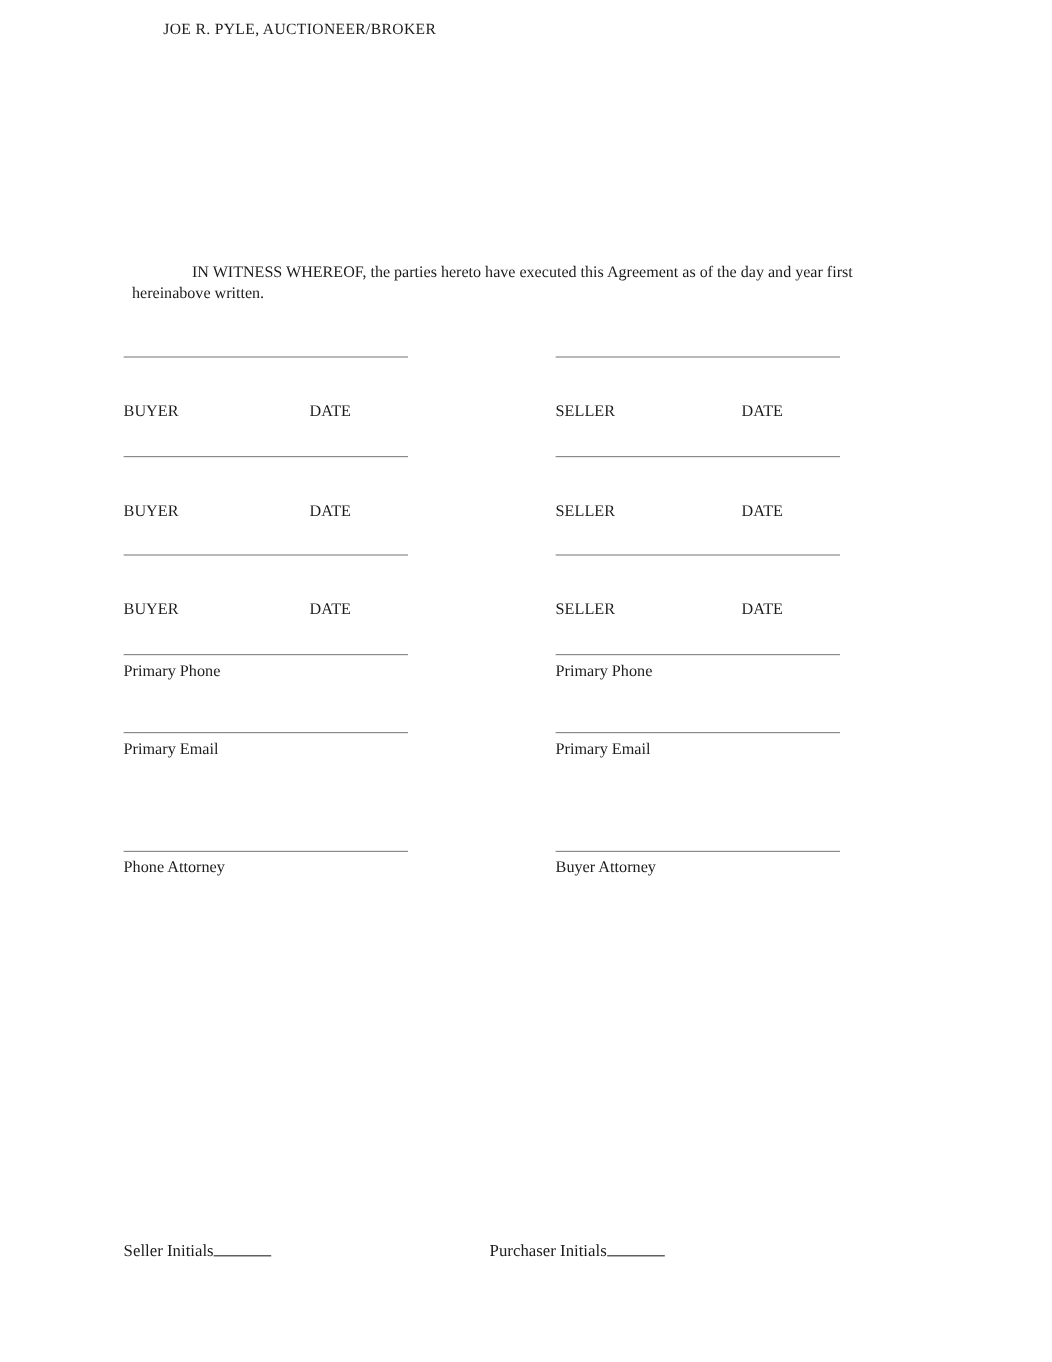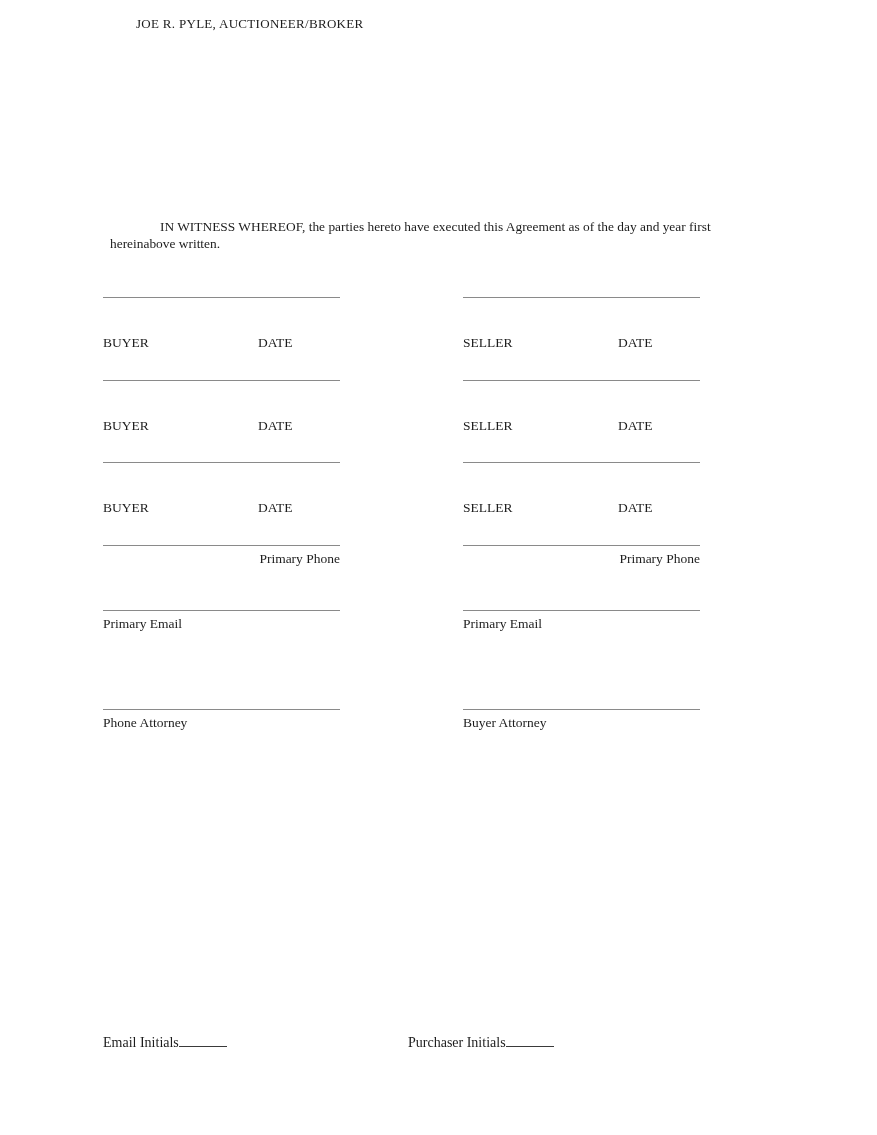--- a/index.html
+++ b/index.html
@@ -40,21 +40,21 @@
   .sig-row{
     position:absolute;
     left:103px;
     width:597px;
     display:flex;
     column-gap:123px;
   }
   .row-1{top:297px;}
   .row-2{top:380px;}
   .row-3{top:462px;}
-  .row-4{top:545px;text-align:right;}
+  .row-4{top:545px;}
   .row-5{top:610px;}
   .row-6{top:709px;}
   .sig-col{
     width:237px;
     border-top:1px solid var(--sigline);
     padding-top:5px;
     font-size:13.5px;
   }
   .party{
     display:inline-block;
@@ -135,20 +135,20 @@
   <div class="sig-row row-6">
     <div class="sig-col">
       <span class="contact-label">Phone Attorney</span>
     </div>
     <div class="sig-col">
       <span class="contact-label">Buyer Attorney</span>
     </div>
   </div>
 
   <div class="footer-item footer-seller">
-    <span>Email Initials</span><span class="init-blank"></span>
+    <span>Seller Initials</span><span class="init-blank"></span>
   </div>
 
   <div class="footer-item footer-purchaser">
     <span>Purchaser Initials</span><span class="init-blank"></span>
   </div>
 
 </div>
 
 </body></html>

